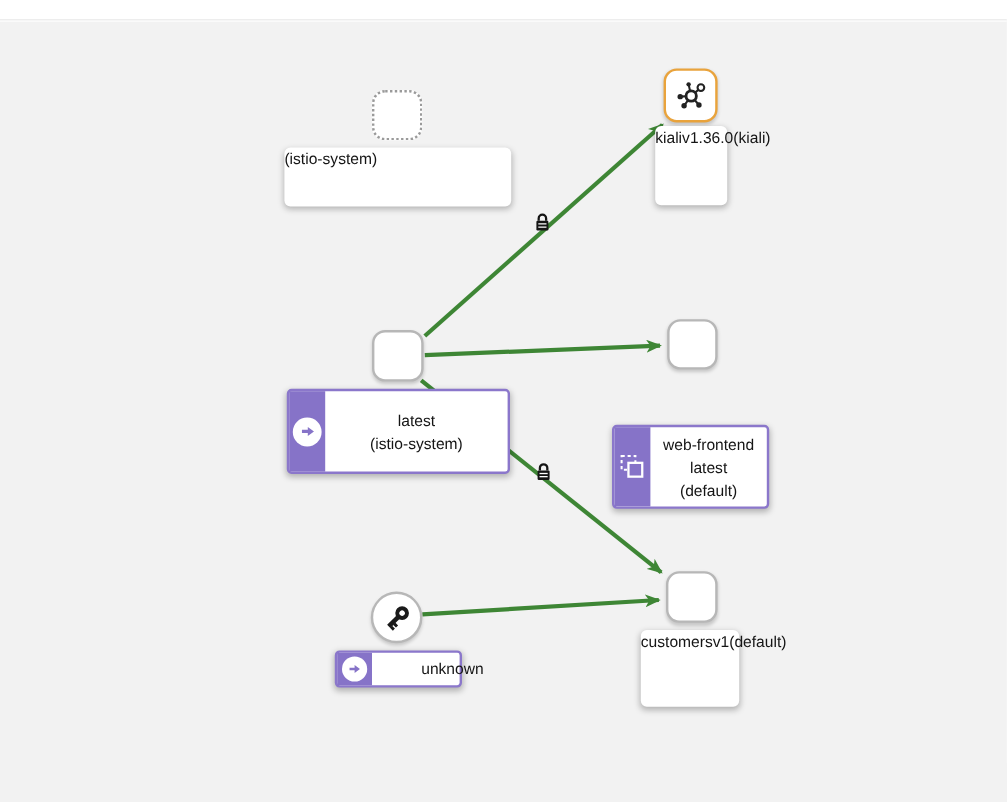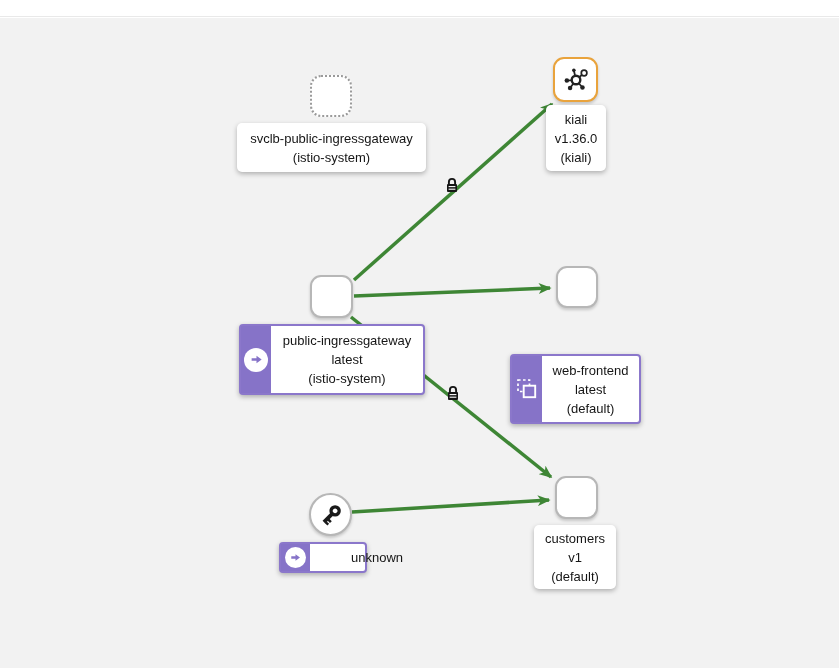--- a/index.html
+++ b/index.html
@@ -29,21 +29,21 @@
   }
   .node.dotted { border: 2px dotted #9a9a9a; box-shadow: none; }
   .node.orange { border: 2px solid #e9a33c; }
   .node.circle { border-radius: 50%; }
 
   .label {
     position: absolute; z-index: 3; background: #ffffff;
     border-radius: 5px; box-shadow: 0 2px 5px rgba(0,0,0,0.28);
     color: #151515; font-size: 13px; line-height: 19px; text-align: center;
   }
-  .label.plain { display: flex; flex-direction: column; justify-content: center; }
+  .label.plain { display: flex; flex-direction: row; justify-content: flex-start; }
   .label.badged {
     border: 2px solid #8b77cb; border-radius: 4px;
     display: flex; flex-direction: row; align-items: stretch; text-align: center;
   }
   .badge-strip {
     background: #8673C8; flex: 0 0 30px;
     display: flex; align-items: center; justify-content: center;
   }
   .badge-circle {
     width: 24px; height: 24px; border-radius: 50%; background: #ffffff;
@@ -115,40 +115,38 @@
       <g transform="rotate(45)">
         <circle cx="0" cy="-5.8" r="4" fill="none" stroke="#1a1a1a" stroke-width="3.4"></circle>
         <rect x="-1.9" y="-2" width="3.8" height="12" fill="#1a1a1a"></rect>
         <rect x="1.5" y="3.8" width="3.4" height="2.6" fill="#1a1a1a"></rect>
         <rect x="1.5" y="7.6" width="3.4" height="2.4" fill="#1a1a1a"></rect>
       </g>
     </svg>
   </div>
 
   <div class="label plain" style="left:237px; top:105px; width:189px; height:49px;">
-    <div>svclb-public-ingressgateway</div>
     <div>(istio-system)</div>
   </div>
 
   <div class="label plain" style="left:546px; top:87px; width:60px; height:66px;">
     <div>kiali</div>
     <div>v1.36.0</div>
     <div>(kiali)</div>
   </div>
 
   <div class="label badged" style="left:239px; top:306px; width:186px; height:71px;">
     <div class="badge-strip">
       <div class="badge-circle">
         <svg width="15" height="15" viewBox="0 0 16 16">
           <path d="M2.8,6.6 h5.2 V4 L13.5,8 8,12 V9.4 H2.8 z" fill="#8673C8"></path>
         </svg>
       </div>
     </div>
     <div class="label-text">
-      <div>public-ingressgateway</div>
       <div>latest</div>
       <div>(istio-system)</div>
     </div>
   </div>
 
   <div class="label badged" style="left:510px; top:297px; width:131px; height:70px;margin-top:39px;">
     <div class="badge-strip">
       <svg width="24" height="24" viewBox="0 0 24 24">
         <rect x="3" y="3" width="11.5" height="11.5" fill="none" stroke="#ffffff" stroke-width="1.7" stroke-dasharray="2.6 2.4"></rect>
         <rect x="8.7" y="8.7" width="11.5" height="11.5" fill="#8673C8" stroke="#ffffff" stroke-width="1.9"></rect>
@@ -160,21 +158,21 @@
       <div>(default)</div>
     </div>
   </div>
 
   <div class="label plain" style="left:534px; top:507px; width:82px; height:64px;">
     <div>customers</div>
     <div>v1</div>
     <div>(default)</div>
   </div>
 
-  <div class="label badged" style="left:279px; top:524px; width:88px; height:31px;gap:41px;">
+  <div class="label badged" style="left:279px; top:524px; width:106px; height:31px;gap:41px;">
     <div class="badge-strip" style="flex:0 0 29px;">
       <div class="badge-circle small">
         <svg width="13" height="13" viewBox="0 0 16 16">
           <path d="M2.8,6.6 h5.2 V4 L13.5,8 8,12 V9.4 H2.8 z" fill="#8673C8"></path>
         </svg>
       </div>
     </div>
     <div class="label-text">
       <div>unknown</div>
     </div>

